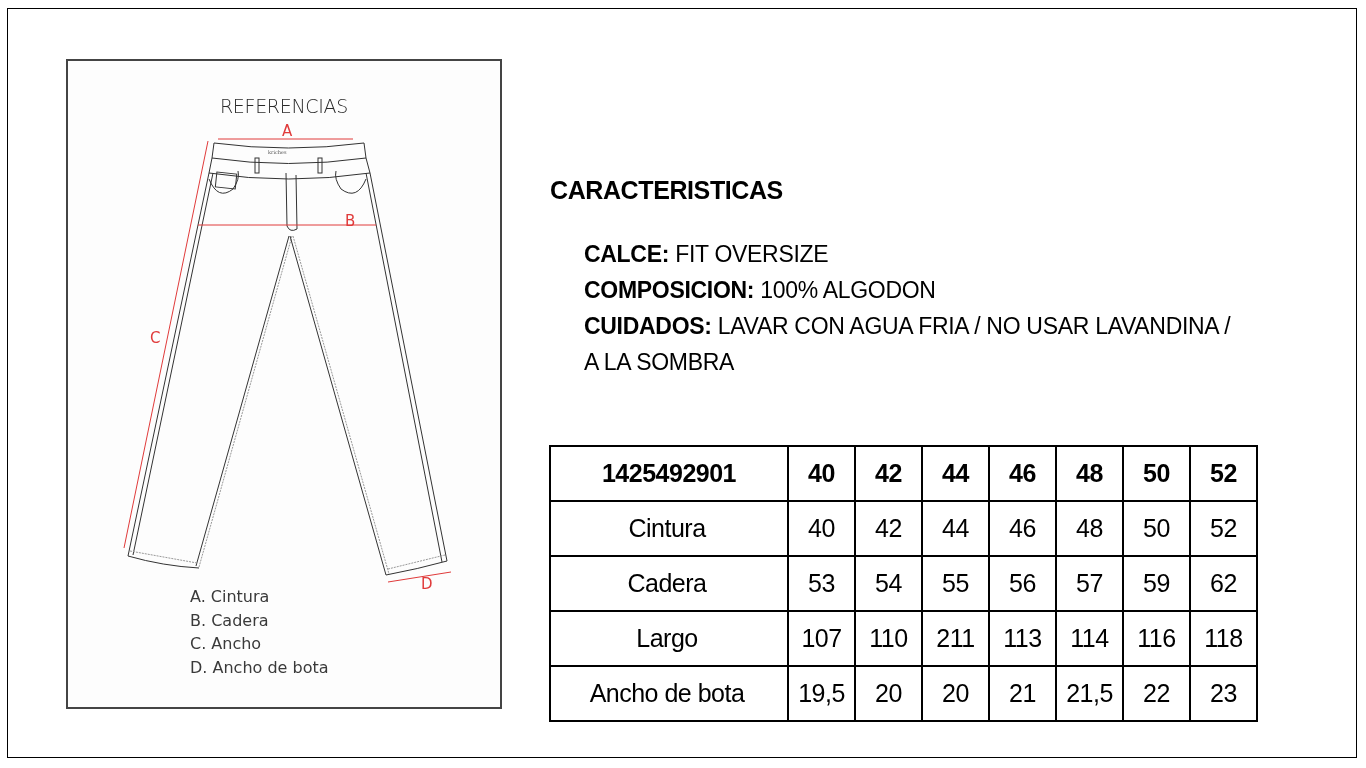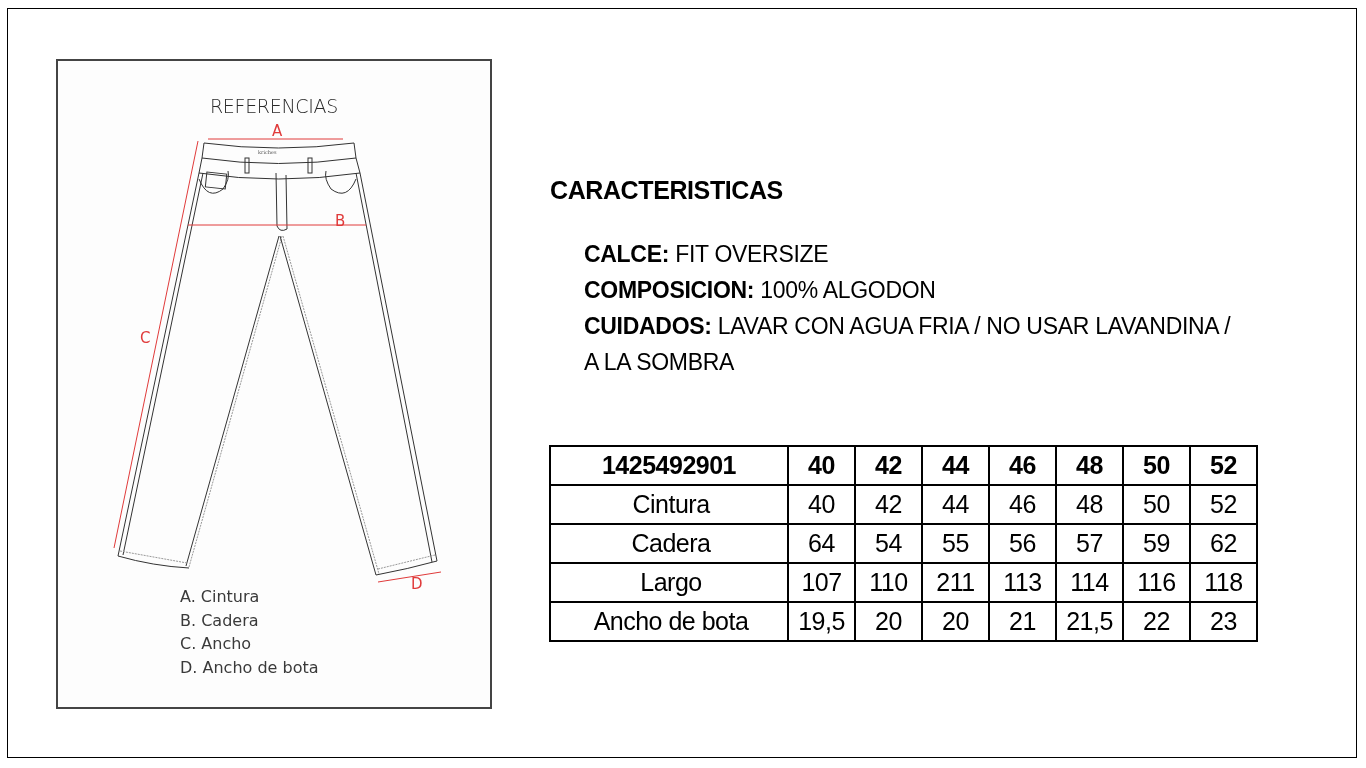--- a/index.html
+++ b/index.html
@@ -5,21 +5,21 @@
   html, body { margin:0; padding:0; }
   body {
     width:1366px; height:768px; background:#ffffff; position:relative; overflow:hidden;
     font-family:"Liberation Sans", sans-serif; color:#000;
   }
   .slide-frame {
     position:absolute; left:7px; top:8px; width:1350px; height:750px;
     border:1.5px solid #000; box-sizing:border-box;
   }
   .ref-card {
-    position:absolute; left:56px; top:59px; width:436px; height:650px;
+    position:absolute; left:66px; top:59px; width:436px; height:650px;
     border:2px solid #444; box-sizing:border-box; background:#fdfdfd;
   }
   .ref-title {
     position:absolute; left:0; width:100%; top:34px; text-align:center;
     font-family:"DejaVu Sans", sans-serif; font-size:19px; color:#2a2a2a;
     letter-spacing:-0.3px; font-weight:300;
   }
   .pants-svg { position:absolute; left:0; top:0; }
   .legend {
     position:absolute; left:122px; top:524px;
@@ -36,21 +36,21 @@
     font-family:"Liberation Sans", sans-serif; font-size:23px; line-height:36px; letter-spacing:-0.3px;
   }
   .specs b { font-weight:bold; }
   .spec-line { white-space:nowrap;margin-left:36px; }
 
   table.size-table {
     position:absolute; left:549px; top:445px;
     border-collapse:collapse; font-family:"Liberation Sans", sans-serif; font-size:25px;
   }
   table.size-table td, table.size-table th {
-    border:2px solid #000; height:37px; padding:0; text-align:center; letter-spacing:-0.5px;
+    border:2px solid #000; height:37px; padding:8px; text-align:center; letter-spacing:-0.5px;
   }
   table.size-table th { font-weight:bold; }
   table.size-table td.label { text-align:center; padding-left:4px; }
   col.c0 { width:238px; }
   col.cs { width:67px; }
 </style>
 </head>
 <body>
 
 <div class="slide-frame"></div>
@@ -149,21 +149,21 @@
     <td>40</td>
     <td>42</td>
     <td>44</td>
     <td>46</td>
     <td>48</td>
     <td>50</td>
     <td>52</td>
   </tr>
   <tr>
     <td class="label">Cadera</td>
-    <td>64</td>
+    <td>53</td>
     <td>54</td>
     <td>55</td>
     <td>56</td>
     <td>57</td>
     <td>59</td>
     <td>62</td>
   </tr>
   <tr>
     <td class="label">Largo</td>
     <td>107</td>

